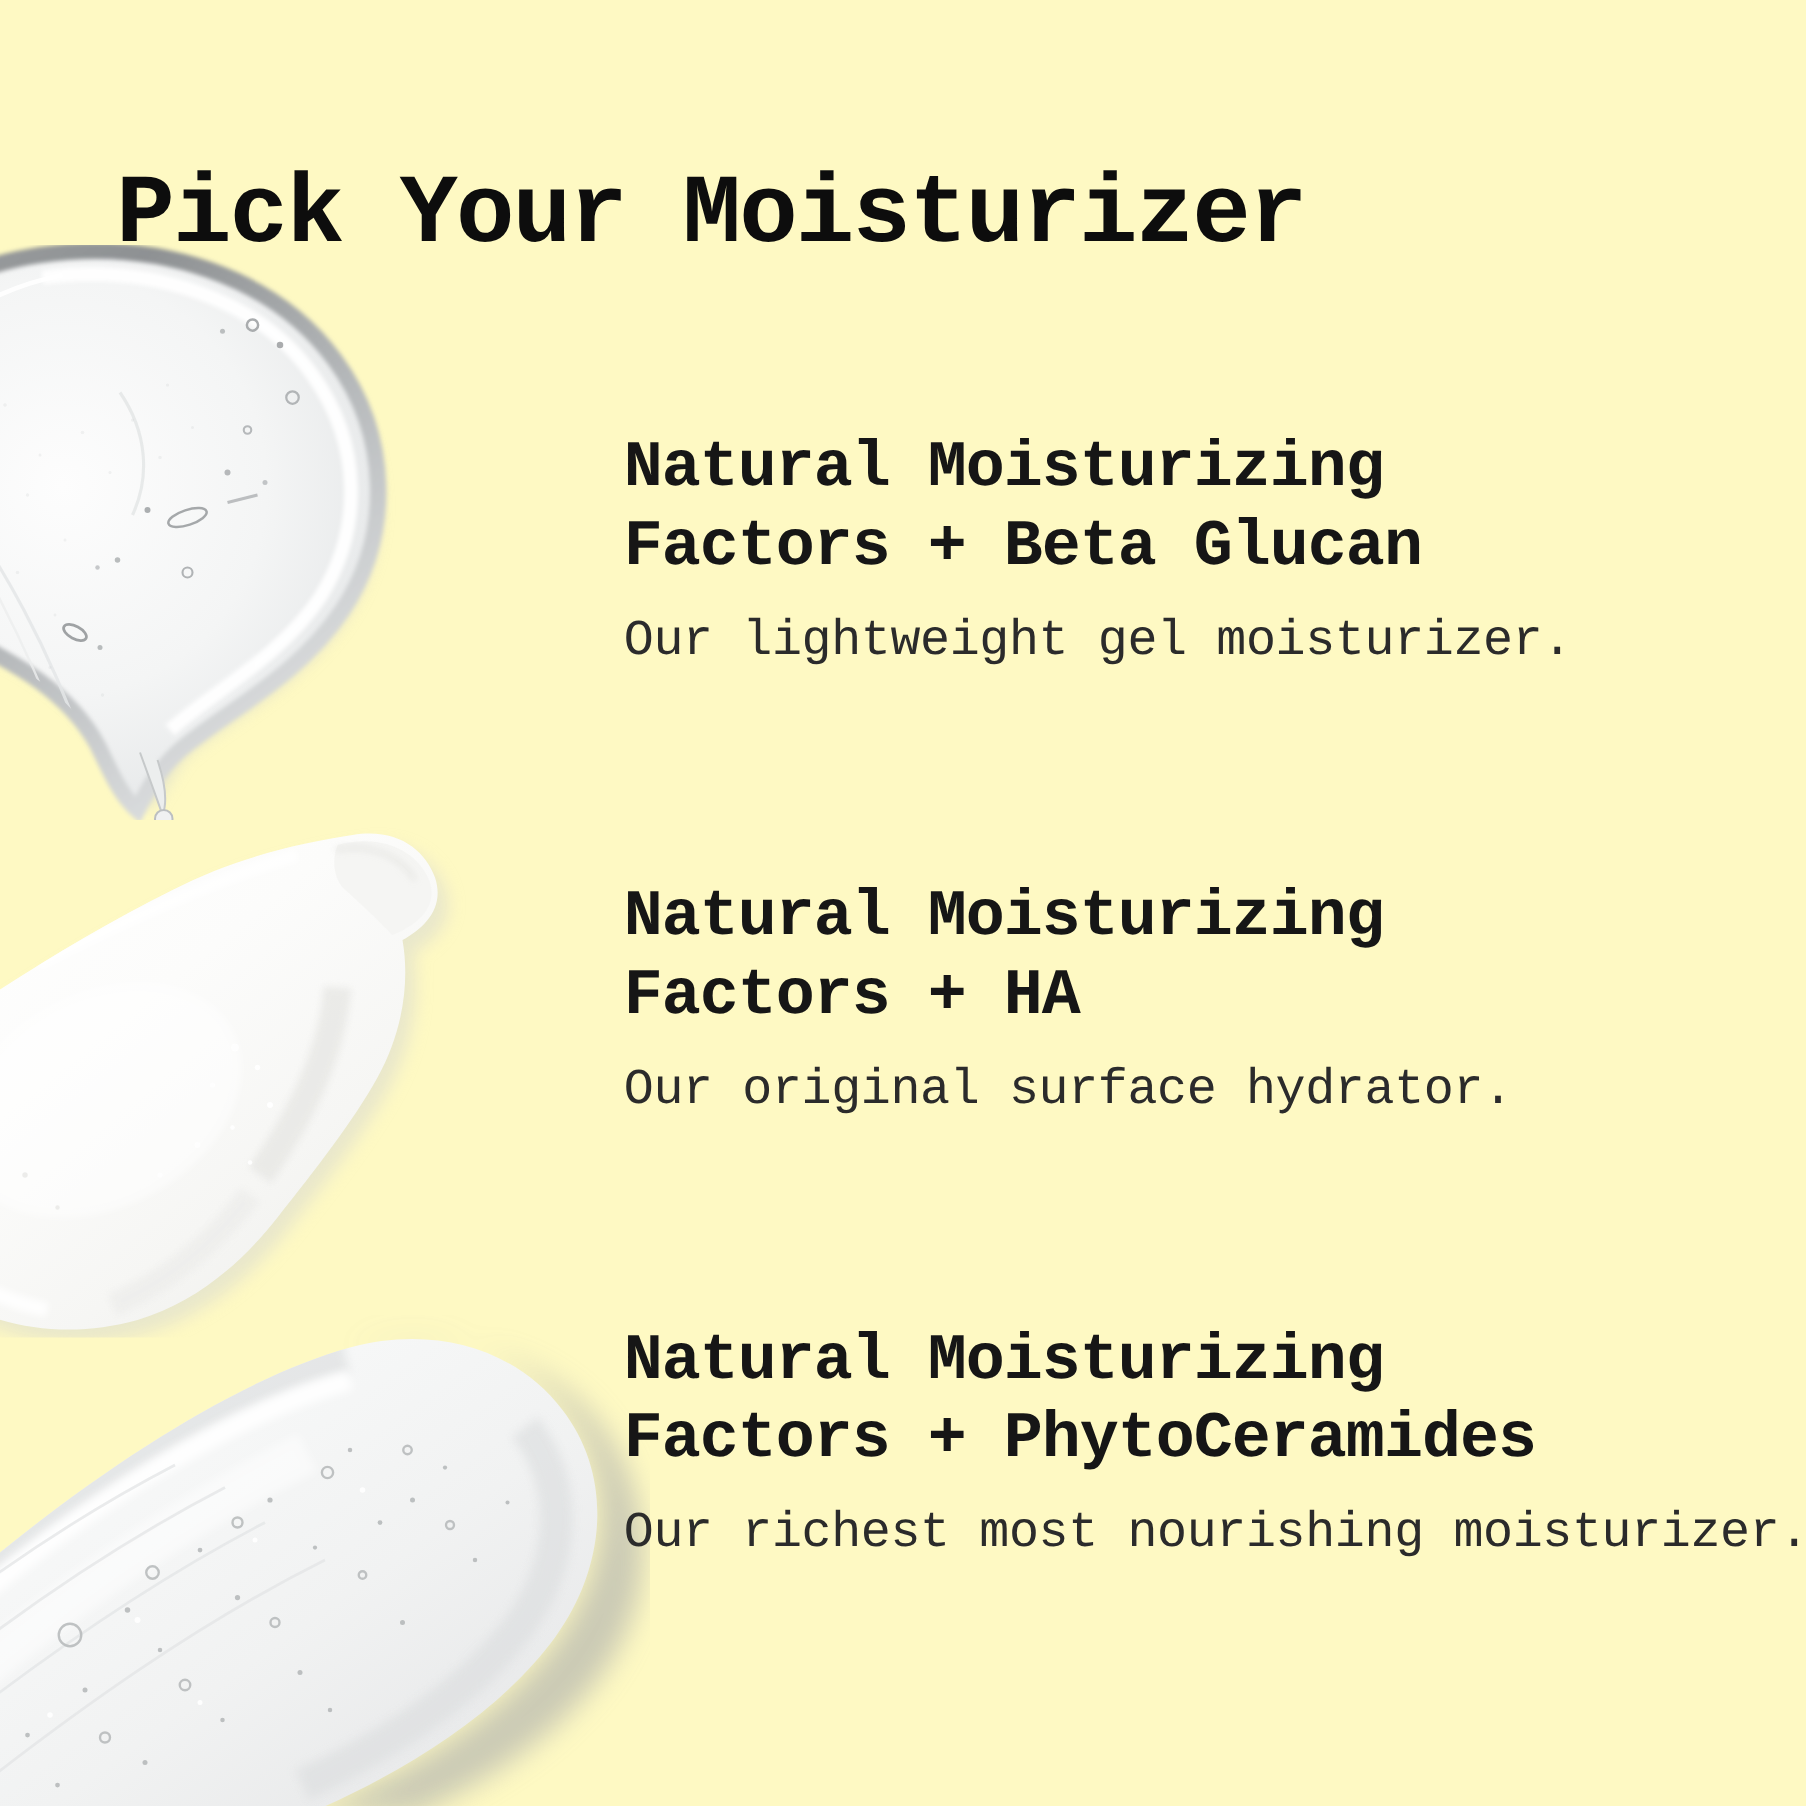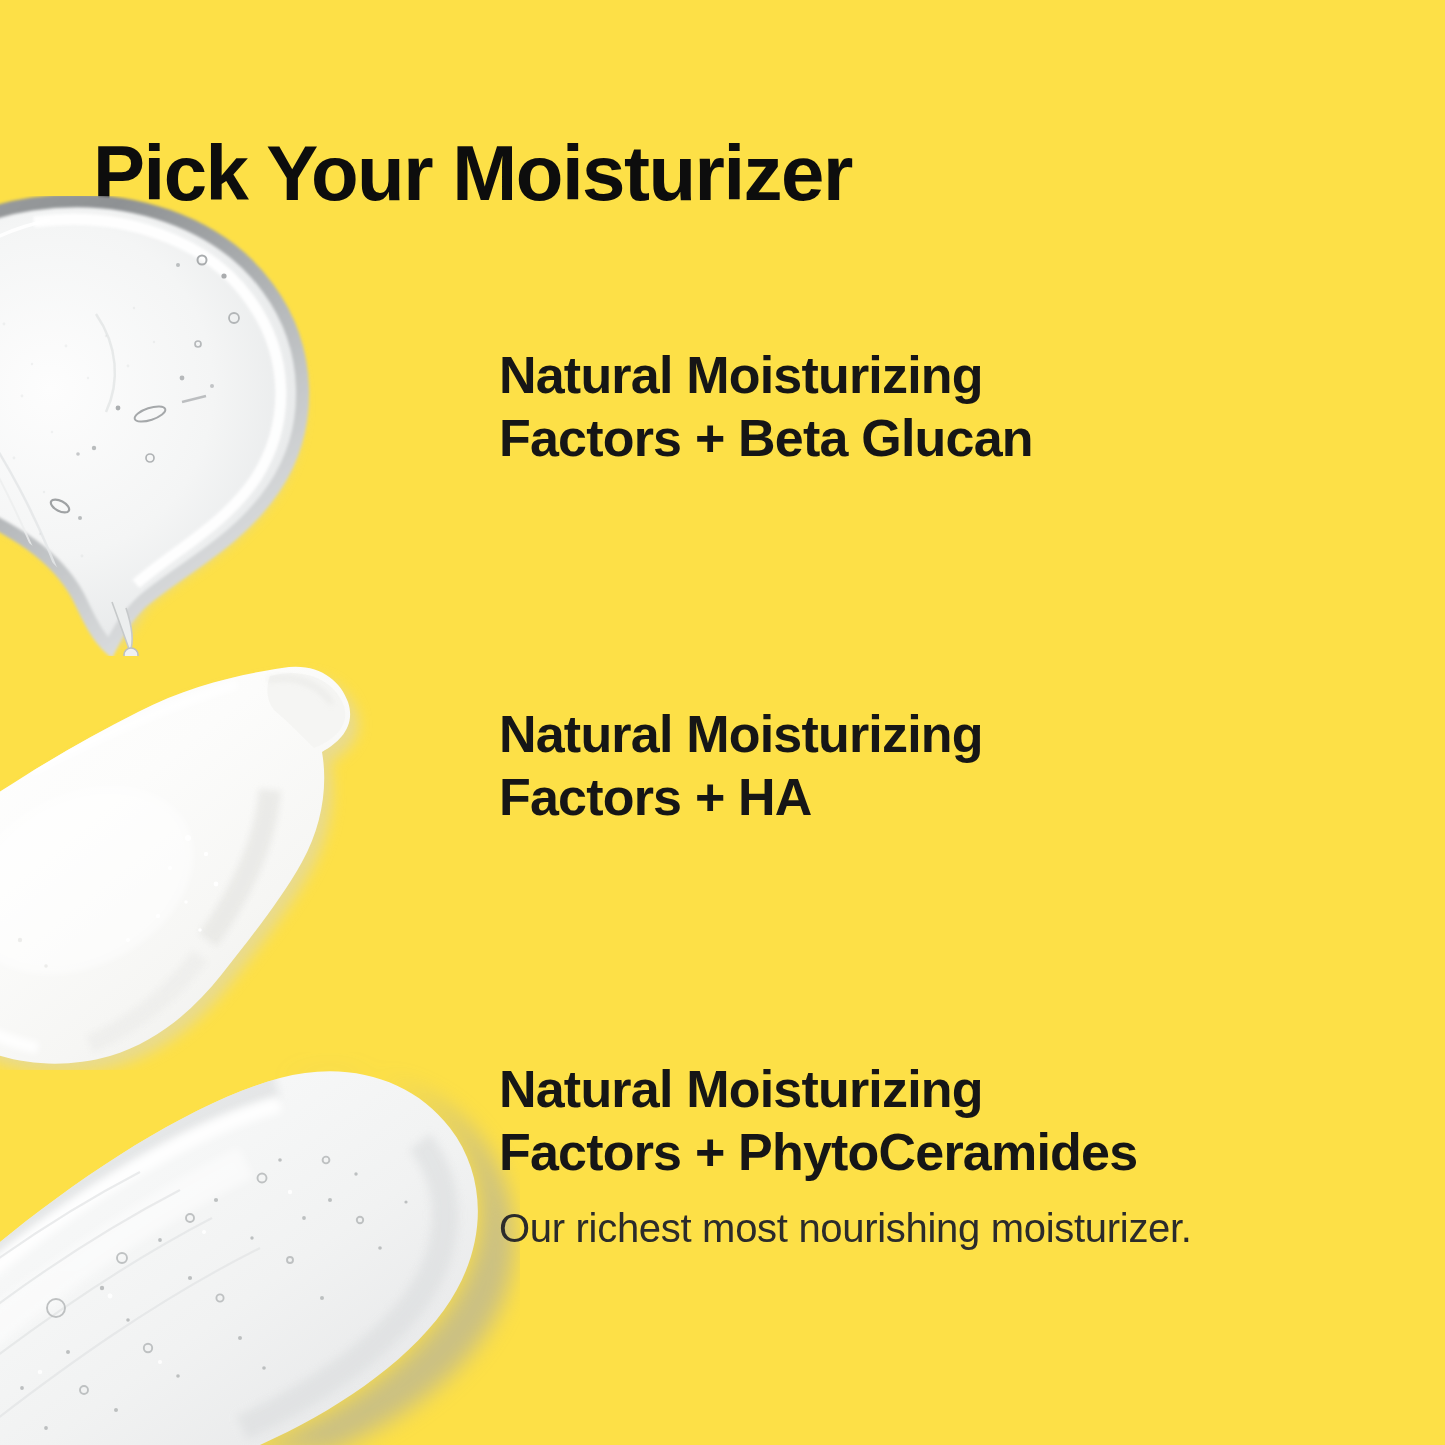--- a/index.html
+++ b/index.html
@@ -89,21 +89,21 @@
     top: 1052px;
     width: 660px;
     height: 400px;
   }
 
   .swatch-svg { display: block; width: 100%; height: 100%; }
 </style>
 </head>
 <body style="background: rgb(247, 247, 246);">
 
-<div id="page" style="background: #fde047;">
+<div id="page" style="background: #fef9c3; font-family: Liberation Mono, monospace;">
 
   <h1 id="page-title">Pick Your Moisturizer</h1>
 
   <div id="swatch-gel">
     <svg class="swatch-svg" viewBox="0 0 500 460" xmlns="http://www.w3.org/2000/svg">
       <defs>
         <radialGradient id="gelBody" cx="42%" cy="42%" r="68%">
           <stop offset="0%" stop-color="#fdfdfd"></stop>
           <stop offset="55%" stop-color="#f4f5f5"></stop>
           <stop offset="88%" stop-color="#e7e9ea"></stop>
@@ -400,25 +400,27 @@
             <circle cx="300" cy="310" r="2"></circle>
           <circle cx="180" cy="320" r="2.2"></circle>
         </g>
       </g>
     </svg>
   </div>
 
   <div class="product-row" id="row-0">
     <div class="product-heading">Natural Moisturizing
 Factors + Beta Glucan</div>
+    <div class="product-sub">Our lightweight gel moisturizer.</div>
   </div>
 
   <div class="product-row" id="row-1">
     <div class="product-heading">Natural Moisturizing
 Factors + HA</div>
+    <div class="product-sub">Our original surface hydrator.</div>
   </div>
 
   <div class="product-row" id="row-2">
     <div class="product-heading">Natural Moisturizing
 Factors + PhytoCeramides</div>
     <div class="product-sub">Our richest most nourishing moisturizer.</div>
   </div>
 
 </div>
 

